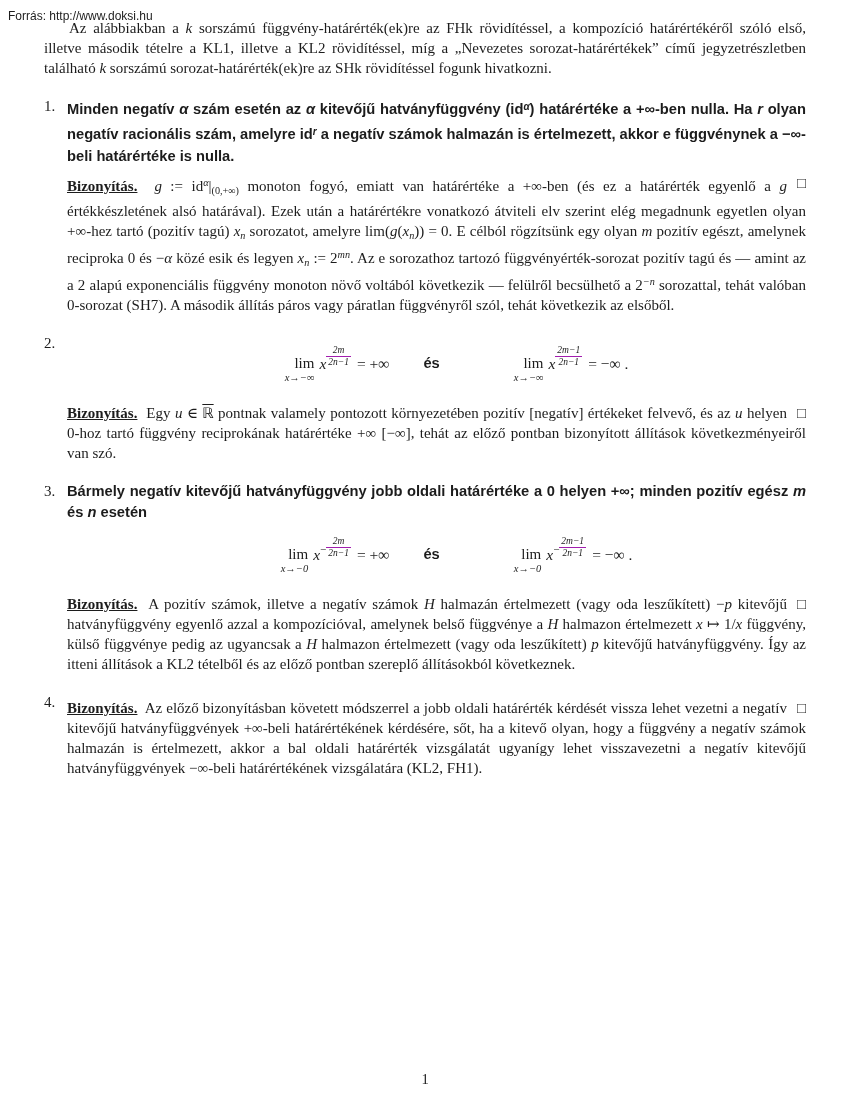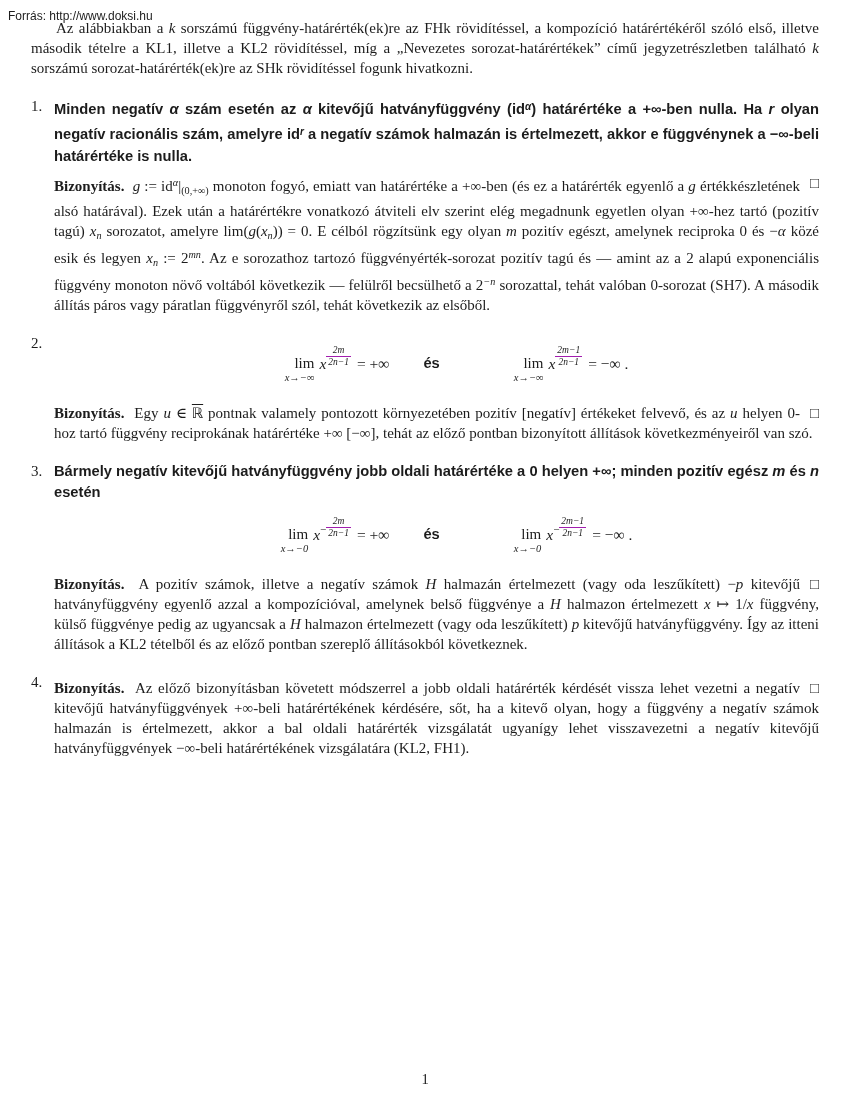--- a/index.html
+++ b/index.html
@@ -1,18 +1,18 @@
 <!DOCTYPE html>
 <html lang="hu"><head>
 <meta charset="utf-8">
 <style>
   html,body{margin:0;padding:0;background:#ffffff;}
   .page{
     width:850px;height:1100px;position:relative;background:#ffffff;
-    color:#1c1c1c;box-sizing:border-box;padding:0 31px;overflow:hidden;
+    color:#1c1c1c;box-sizing:border-box;padding:0 44px;overflow:hidden;
     font-family:"Liberation Serif","DejaVu Serif",serif;
     border-radius:20px;
   }
   .watermark{
     position:absolute;top:9px;left:8px;
     font-family:"Liberation Sans","DejaVu Sans",sans-serif;
     font-size:12px;color:#1d1d1d;
   }
   .title{
     margin:66px 0 0;text-align:center;font-weight:700;
@@ -24,21 +24,21 @@
   .inum{flex:0 0 23px;width:23px;font-size:15px;line-height:21.5px;}
   .ibody{flex:1;min-width:0;}
   .statement{
     margin:0;font-family:"Liberation Sans","DejaVu Sans",sans-serif;
     font-weight:700;font-size:14.7px;line-height:21.5px;text-align:justify;
   }
   .proof{margin:6px 0 0;}
   .qed{float:right;margin-left:10px;color:#2a2a2a;}
   
   .r-i{font-style:italic;}
-  .r-b{font-weight:700;}
+  .r-b{font-weight:700;text-decoration:underline;}
   .r-isup{font-size:68%;vertical-align:.45em;font-style:italic;}
   .r-sub{font-size:68%;vertical-align:-.25em;}
   .r-isub{font-size:68%;vertical-align:-.25em;font-style:italic;}
   .r-over{text-decoration:overline;font-family:"DejaVu Sans",sans-serif;font-size:95%;}
   
   .formula{text-align:center;margin:12px 0 20px;font-size:15px;white-space:nowrap;}
   .mathit{font-style:italic;}
   .lim{display:inline-block;text-align:right;vertical-align:-12px;margin-left:40px;}
   .limword{display:block;font-size:15px;line-height:15px;}
   .limsub{display:block;font-size:10.5px;line-height:11px;margin-top:1px;}

